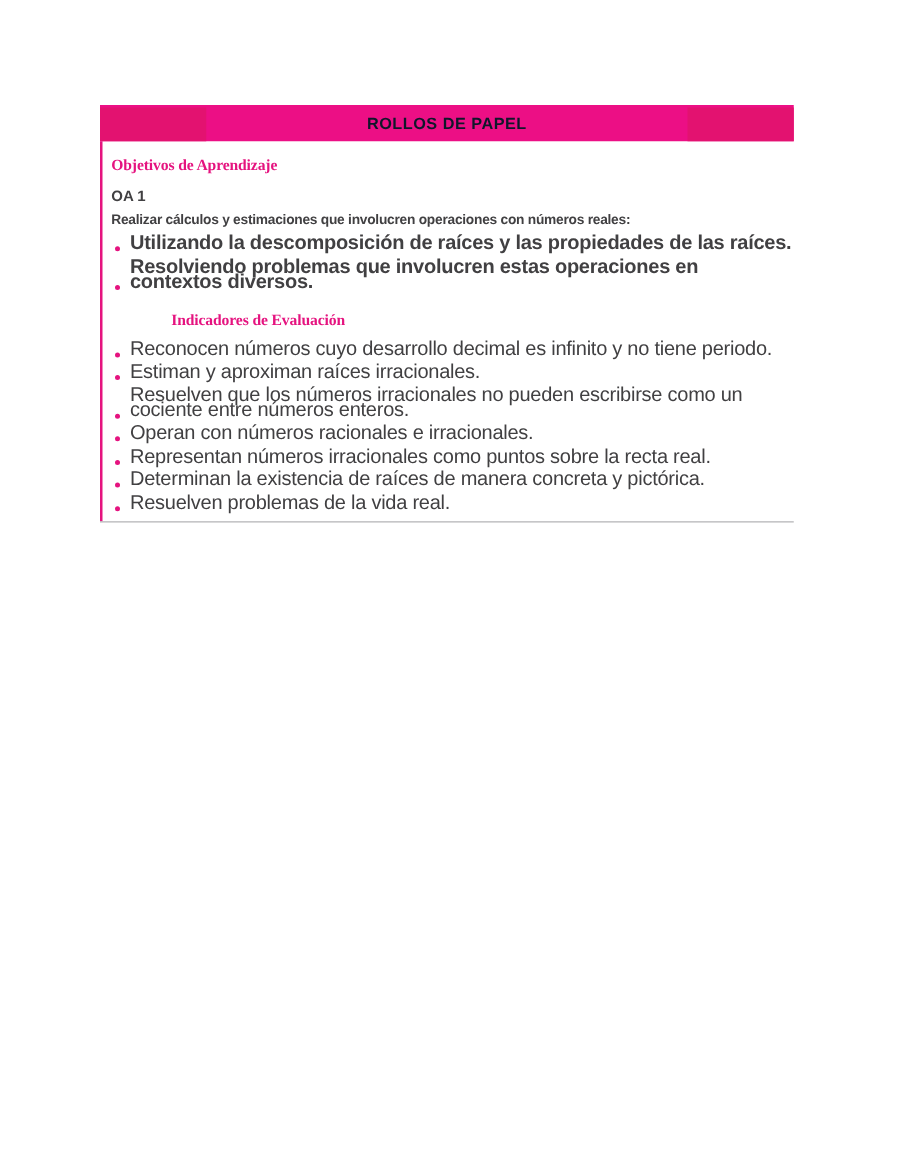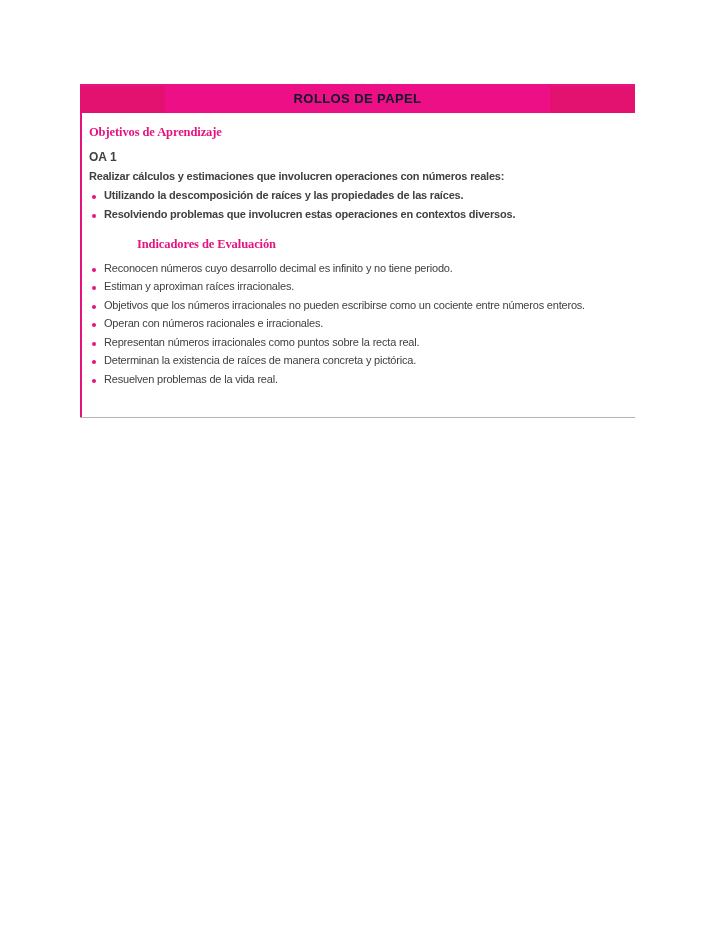--- a/index.html
+++ b/index.html
@@ -46,22 +46,22 @@
   }
   .intro{
     font-size:11px;line-height:12px;font-weight:bold;margin-top:7px;
     letter-spacing:-0.2px;
   }
   ul.bullet-list{
     list-style:none;margin:7px 0 0;padding:0;
   }
   ul.bullet-list.second{margin-top:11px;}
   ul.bullet-list li{
-    display:flex;align-items:center;
-    font-size:11px;line-height:12px;margin:0 0 6.5px;
+    display:flex;align-items:flex-end;
+    font-size:16px;line-height:12px;margin:0 0 6.5px;
     letter-spacing:-0.2px;
   }
   ul.bullet-list.bold li{font-weight:bold;}
   .bullet-dot{
     flex:none;width:4px;height:4px;border-radius:50%;
     background:var(--heading);margin:4px 8px 0 3px;
   }
   .bottom-divider{
     position:absolute;left:80px;top:417px;width:555px;height:1px;
     background:var(--rule);
@@ -100,21 +100,21 @@
     <li>
       <span class="bullet-dot"></span>
       <span>Reconocen números cuyo desarrollo decimal es infinito y no tiene periodo.</span>
     </li>
     <li>
       <span class="bullet-dot"></span>
       <span>Estiman y aproximan raíces irracionales.</span>
     </li>
     <li>
       <span class="bullet-dot"></span>
-      <span>Objetivos que los números irracionales no pueden escribirse como un cociente entre números enteros.</span>
+      <span>Resuelven que los números irracionales no pueden escribirse como un cociente entre números enteros.</span>
     </li>
     <li>
       <span class="bullet-dot"></span>
       <span>Operan con números racionales e irracionales.</span>
     </li>
     <li>
       <span class="bullet-dot"></span>
       <span>Representan números irracionales como puntos sobre la recta real.</span>
     </li>
     <li>

